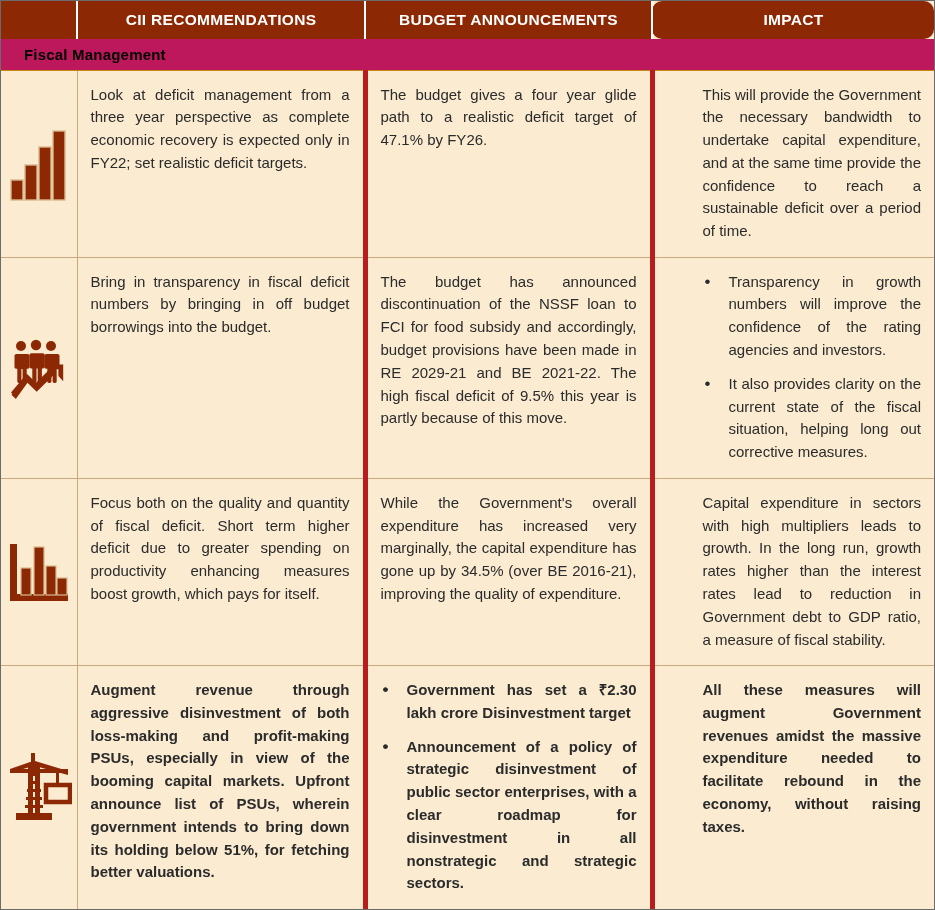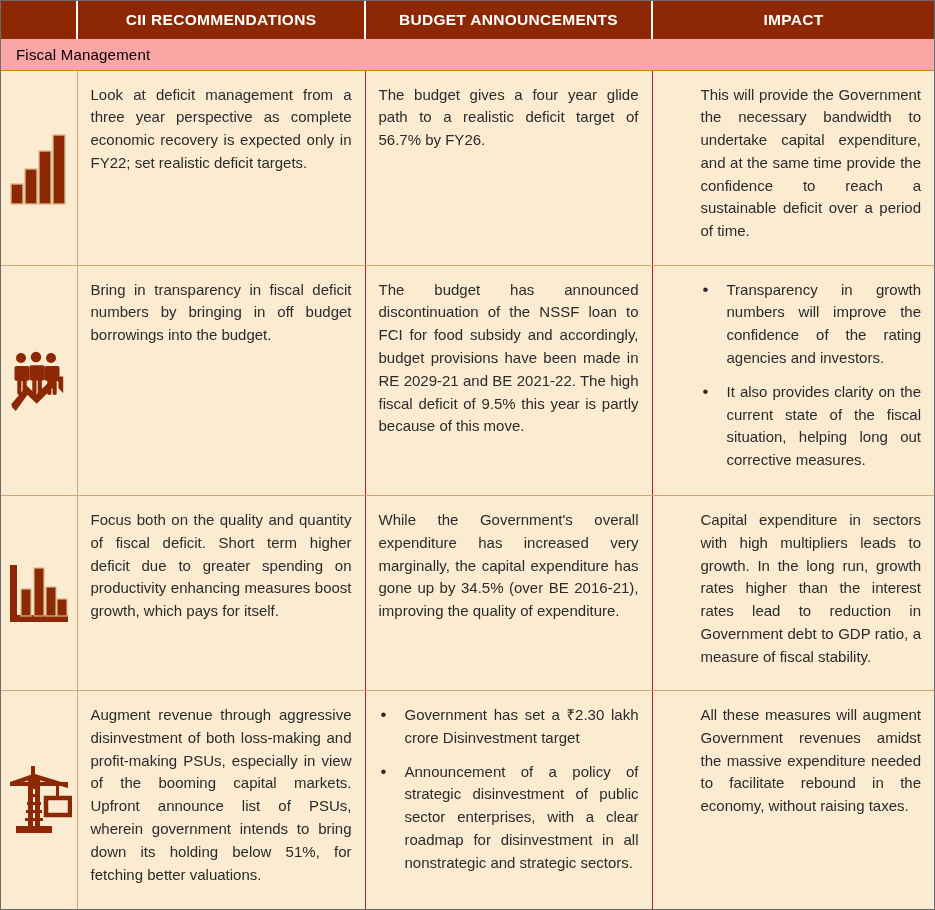--- a/index.html
+++ b/index.html
@@ -41,51 +41,51 @@
     background: #8C2803;
     color: #ffffff;
     font-weight: bold;
     font-size: 15.5px;
     letter-spacing: 0.3px;
     vertical-align: middle;
     padding: 0 4px;
     border-right: 2px solid #ffffff;
     white-space: nowrap;
   }
-  .hdr.last { border-right: none; }
+  .hdr.last { border-right: none; border-radius: 10px; }
   .hdr.blank { border-right: 2px solid #ffffff; }
 
   
   tr.section-row { height: 31px; }
   .section-band {
-    background: #fca5a5;
+    background: #be185d;
     color: #000000;
-    font-weight: normal;
+    font-weight: bold;
     font-size: 15px;
-    padding-left: 15px;
+    padding-left: 23px;
     vertical-align: middle;
     border-bottom: 1px solid #C08A10;
     letter-spacing: 0.2px;
   }
 
   
   td.cell {
     background: #FAEBD1;
     color: #2b2b2b;
     font-size: 15px;
     line-height: 1.52;
     text-align: justify;
     text-justify: inter-word;
     vertical-align: top;
     padding: 13px 13px 13px 13px;
-    border-right: 1px solid #b91c1c;
+    border-right: 5px solid #b91c1c;
     border-bottom: 1px solid #C9A87C;
   }
   td.cell.last { border-right: none; padding-left: 48px; }
-  tr.last-row td.cell { border-bottom: none; }
+  tr.last-row td.cell { border-bottom: none; font-weight: bold; }
 
   td.icon-cell {
     background: #FAEBD1;
     border-right: 1px solid #C9A87C;
     border-bottom: 1px solid #C9A87C;
     vertical-align: middle;
     text-align: center;
     padding: 0;
   }
   tr.last-row td.icon-cell { border-bottom: none; }
@@ -155,21 +155,21 @@
               <rect x="15" y="38" width="12" height="35" fill="#8C2803" stroke="#D8B98E" stroke-width="1.4"></rect>
               <rect x="29" y="20" width="12" height="53" fill="#8C2803" stroke="#D8B98E" stroke-width="1.4"></rect>
               <rect x="43" y="4" width="12" height="69" fill="#8C2803" stroke="#D8B98E" stroke-width="1.4"></rect>
             </svg>
           </div>
         </td>
         <td class="cell">
           <p class="para">Look at deficit management from a three year perspective as complete economic recovery is expected only in FY22; set realistic deficit targets.</p>
         </td>
         <td class="cell">
-          <p class="para">The budget gives a four year glide path to a realistic deficit target of 56.7% by FY26.</p>
+          <p class="para">The budget gives a four year glide path to a realistic deficit target of 47.1% by FY26.</p>
         </td>
         <td class="cell last">
           <p class="para">This will provide the Government the necessary bandwidth to undertake capital expenditure, and at the same time provide the confidence to reach a sustainable deficit over a period of time.</p>
         </td>
       </tr>
 
       <tr>
         <td class="icon-cell">
           <div class="icon-box">
             <svg width="62" height="62" viewBox="0 0 62 62" aria-hidden="true">

